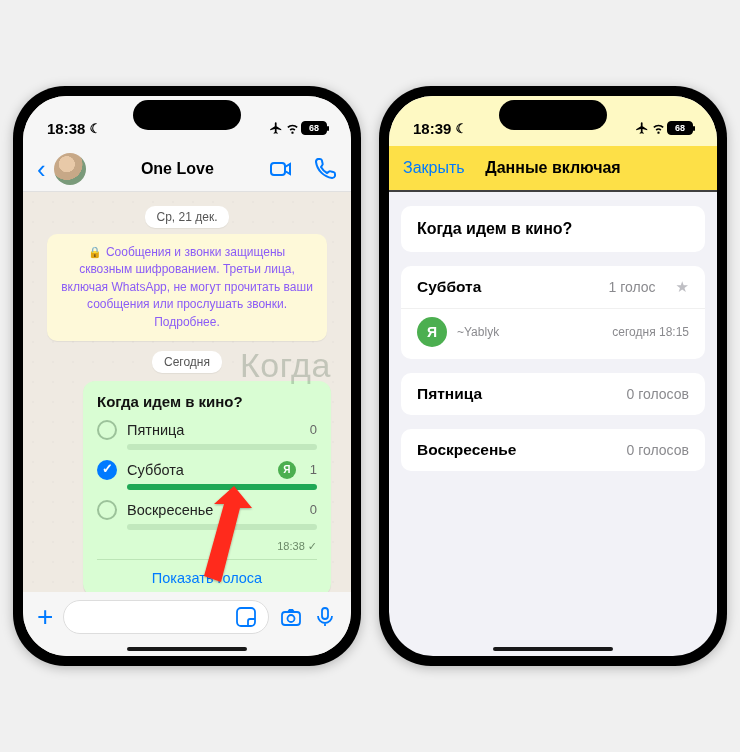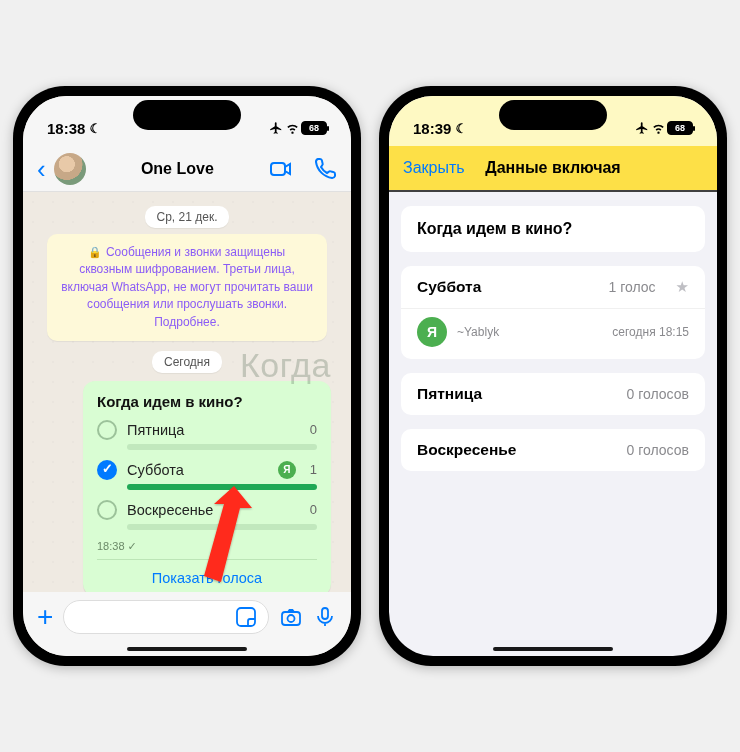--- a/index.html
+++ b/index.html
@@ -144,21 +144,21 @@
     width:18px; height:18px; border-radius:50%;
     background:#4caf50; color:#fff; font-size:10px; font-weight:700;
     display:inline-flex; align-items:center; justify-content:center;
     margin-right:4px;
   }
   .bar {
     height:6px; background:#c1e8bd; border-radius:4px; margin-top:4px; margin-left:30px;
     position:relative; overflow:hidden;
   }
   .bar .fill { height:100%; background:#1fa855; }
-  .msg-time { font-size:11px; color:#6b8a68; margin-top:2px; }
+  .msg-time { text-align:right; font-size:11px; color:#6b8a68; margin-top:2px; }
   .msg-time .tick { margin-left:3px; }
   .show-votes {
     text-align:center; color:#007aff; font-size:14.5px;
     padding:10px 0 2px; border-top:1px solid #bce5b6; margin-top:6px;
   }
 
   
   .chat-input {
     position:absolute; bottom:0; left:0; right:0;
     height:64px; background:#f6f6f6;

